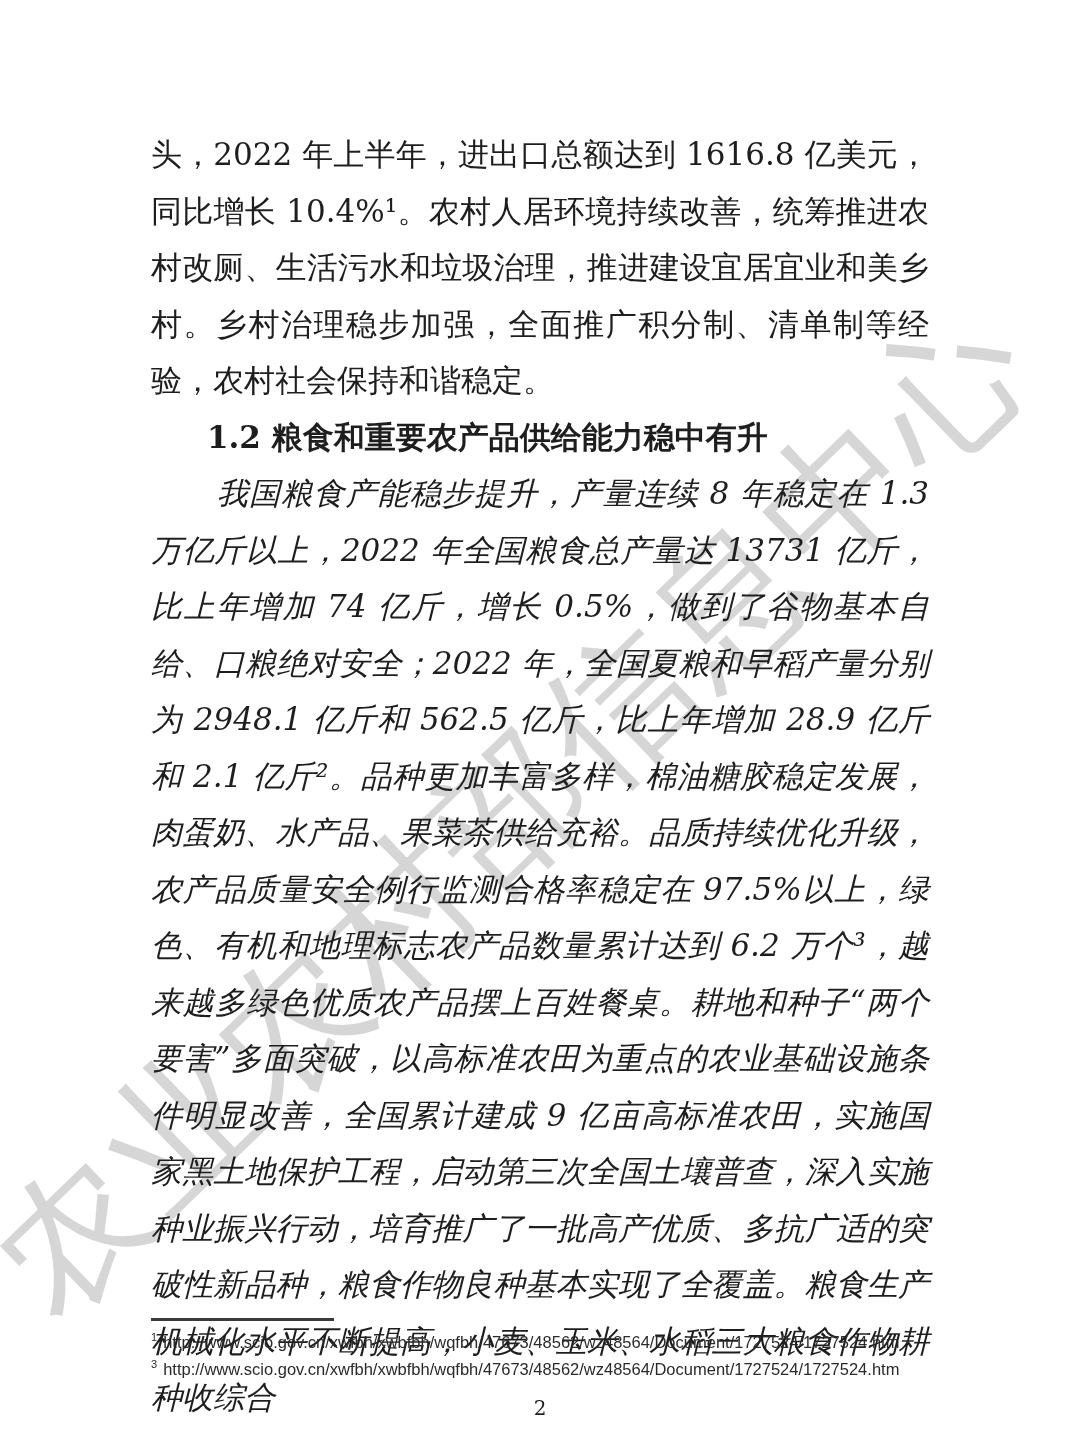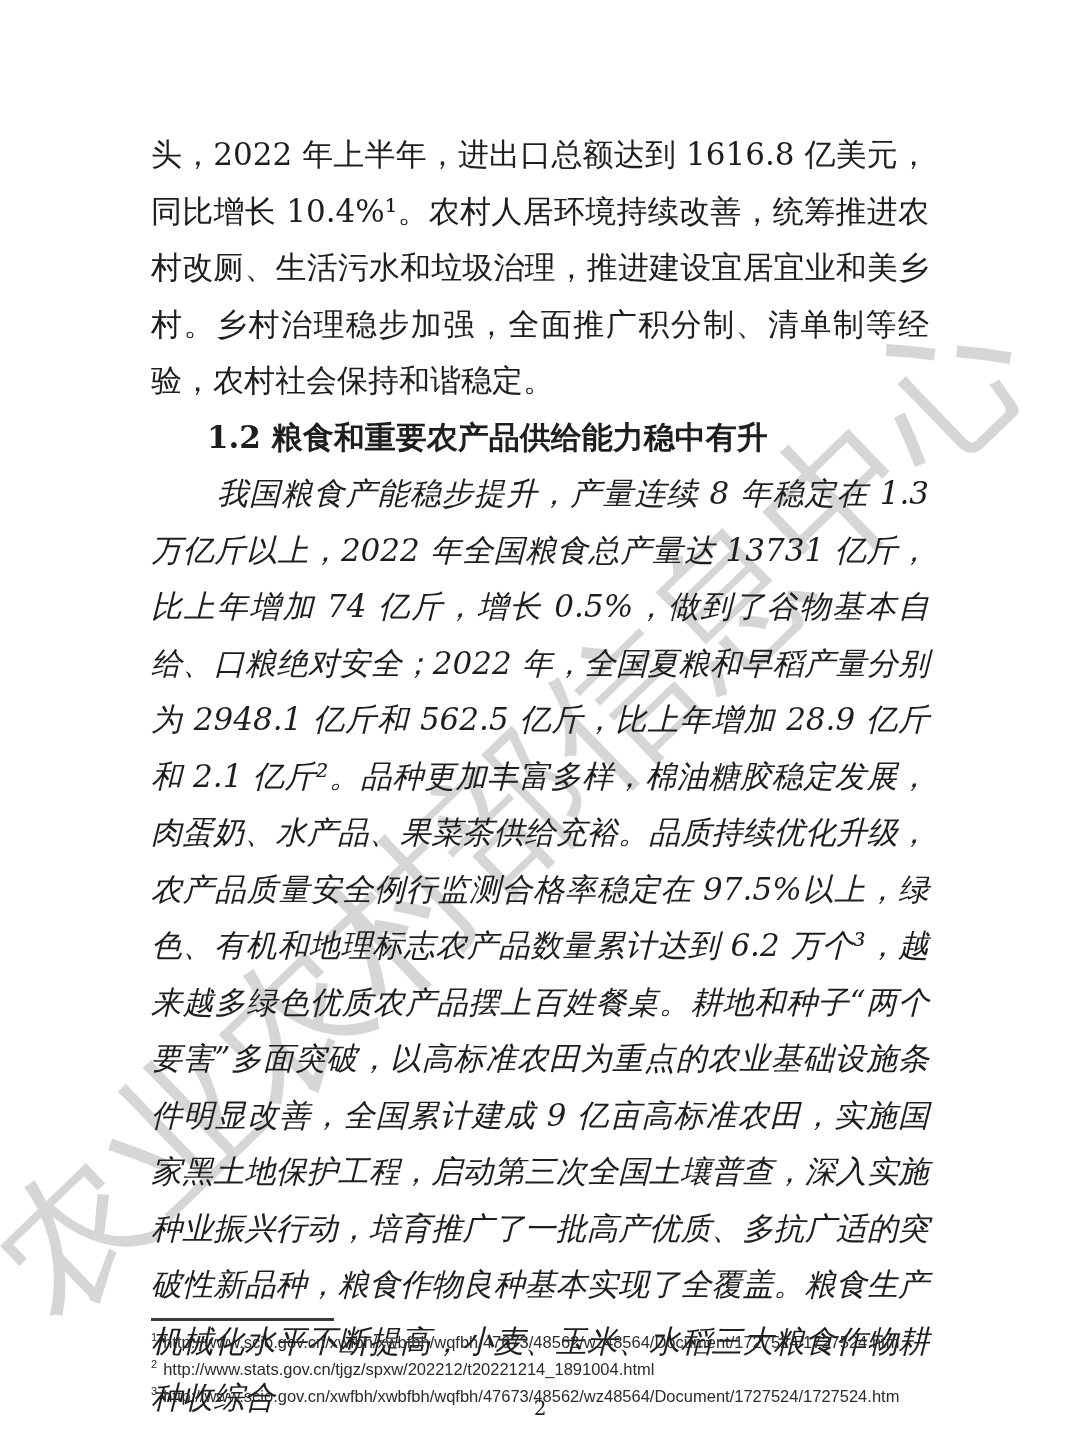--- a/index.html
+++ b/index.html
@@ -98,22 +98,19 @@
     <p class="section-heading">1.2 粮食和重要农产品供给能力稳中有升</p>
     <p class="para-indent">我国粮食产能稳步提升，产量连续 8 年稳定在 1.3 万亿斤以上，2022 年全国粮食总产量达 13731 亿斤，比上年增加 74 亿斤，增长 0.5%，做到了谷物基本自给、口粮绝对安全；2022 年，全国夏粮和早稻产量分别为 2948.1 亿斤和 562.5 亿斤，比上年增加 28.9 亿斤和 2.1 亿斤²。品种更加丰富多样，棉油糖胶稳定发展，肉蛋奶、水产品、果菜茶供给充裕。品质持续优化升级，农产品质量安全例行监测合格率稳定在 97.5%以上，绿色、有机和地理标志农产品数量累计达到 6.2 万个³，越来越多绿色优质农产品摆上百姓餐桌。耕地和种子“两个要害”多面突破，以高标准农田为重点的农业基础设施条件明显改善，全国累计建成 9 亿亩高标准农田，实施国家黑土地保护工程，启动第三次全国土壤普查，深入实施种业振兴行动，培育推广了一批高产优质、多抗广适的突破性新品种，粮食作物良种基本实现了全覆盖。粮食生产机械化水平不断提高，小麦、玉米、水稻三大粮食作物耕种收综合</p>
   </div>
 
   <div class="footnotes">
     <div class="fn-rule"></div>
     <div class="footnote-row">
       <sup>1</sup><span>http://www.scio.gov.cn/xwfbh/xwbfbh/wqfbh/47673/48562/wz48564/Document/1727524/1727524.htm</span>
     </div>
     <div class="footnote-row">
-      <sup>2</sup><span>http://www.stats.gov.cn/tjgz/spxw/202212/t20221214_1891004.html</span>
-    </div>
-    <div class="footnote-row">
       <sup>3</sup><span>http://www.scio.gov.cn/xwfbh/xwbfbh/wqfbh/47673/48562/wz48564/Document/1727524/1727524.htm</span>
     </div>
   </div>
 
   <div class="page-number">2</div>
 
 </div>
 
 </body></html>

